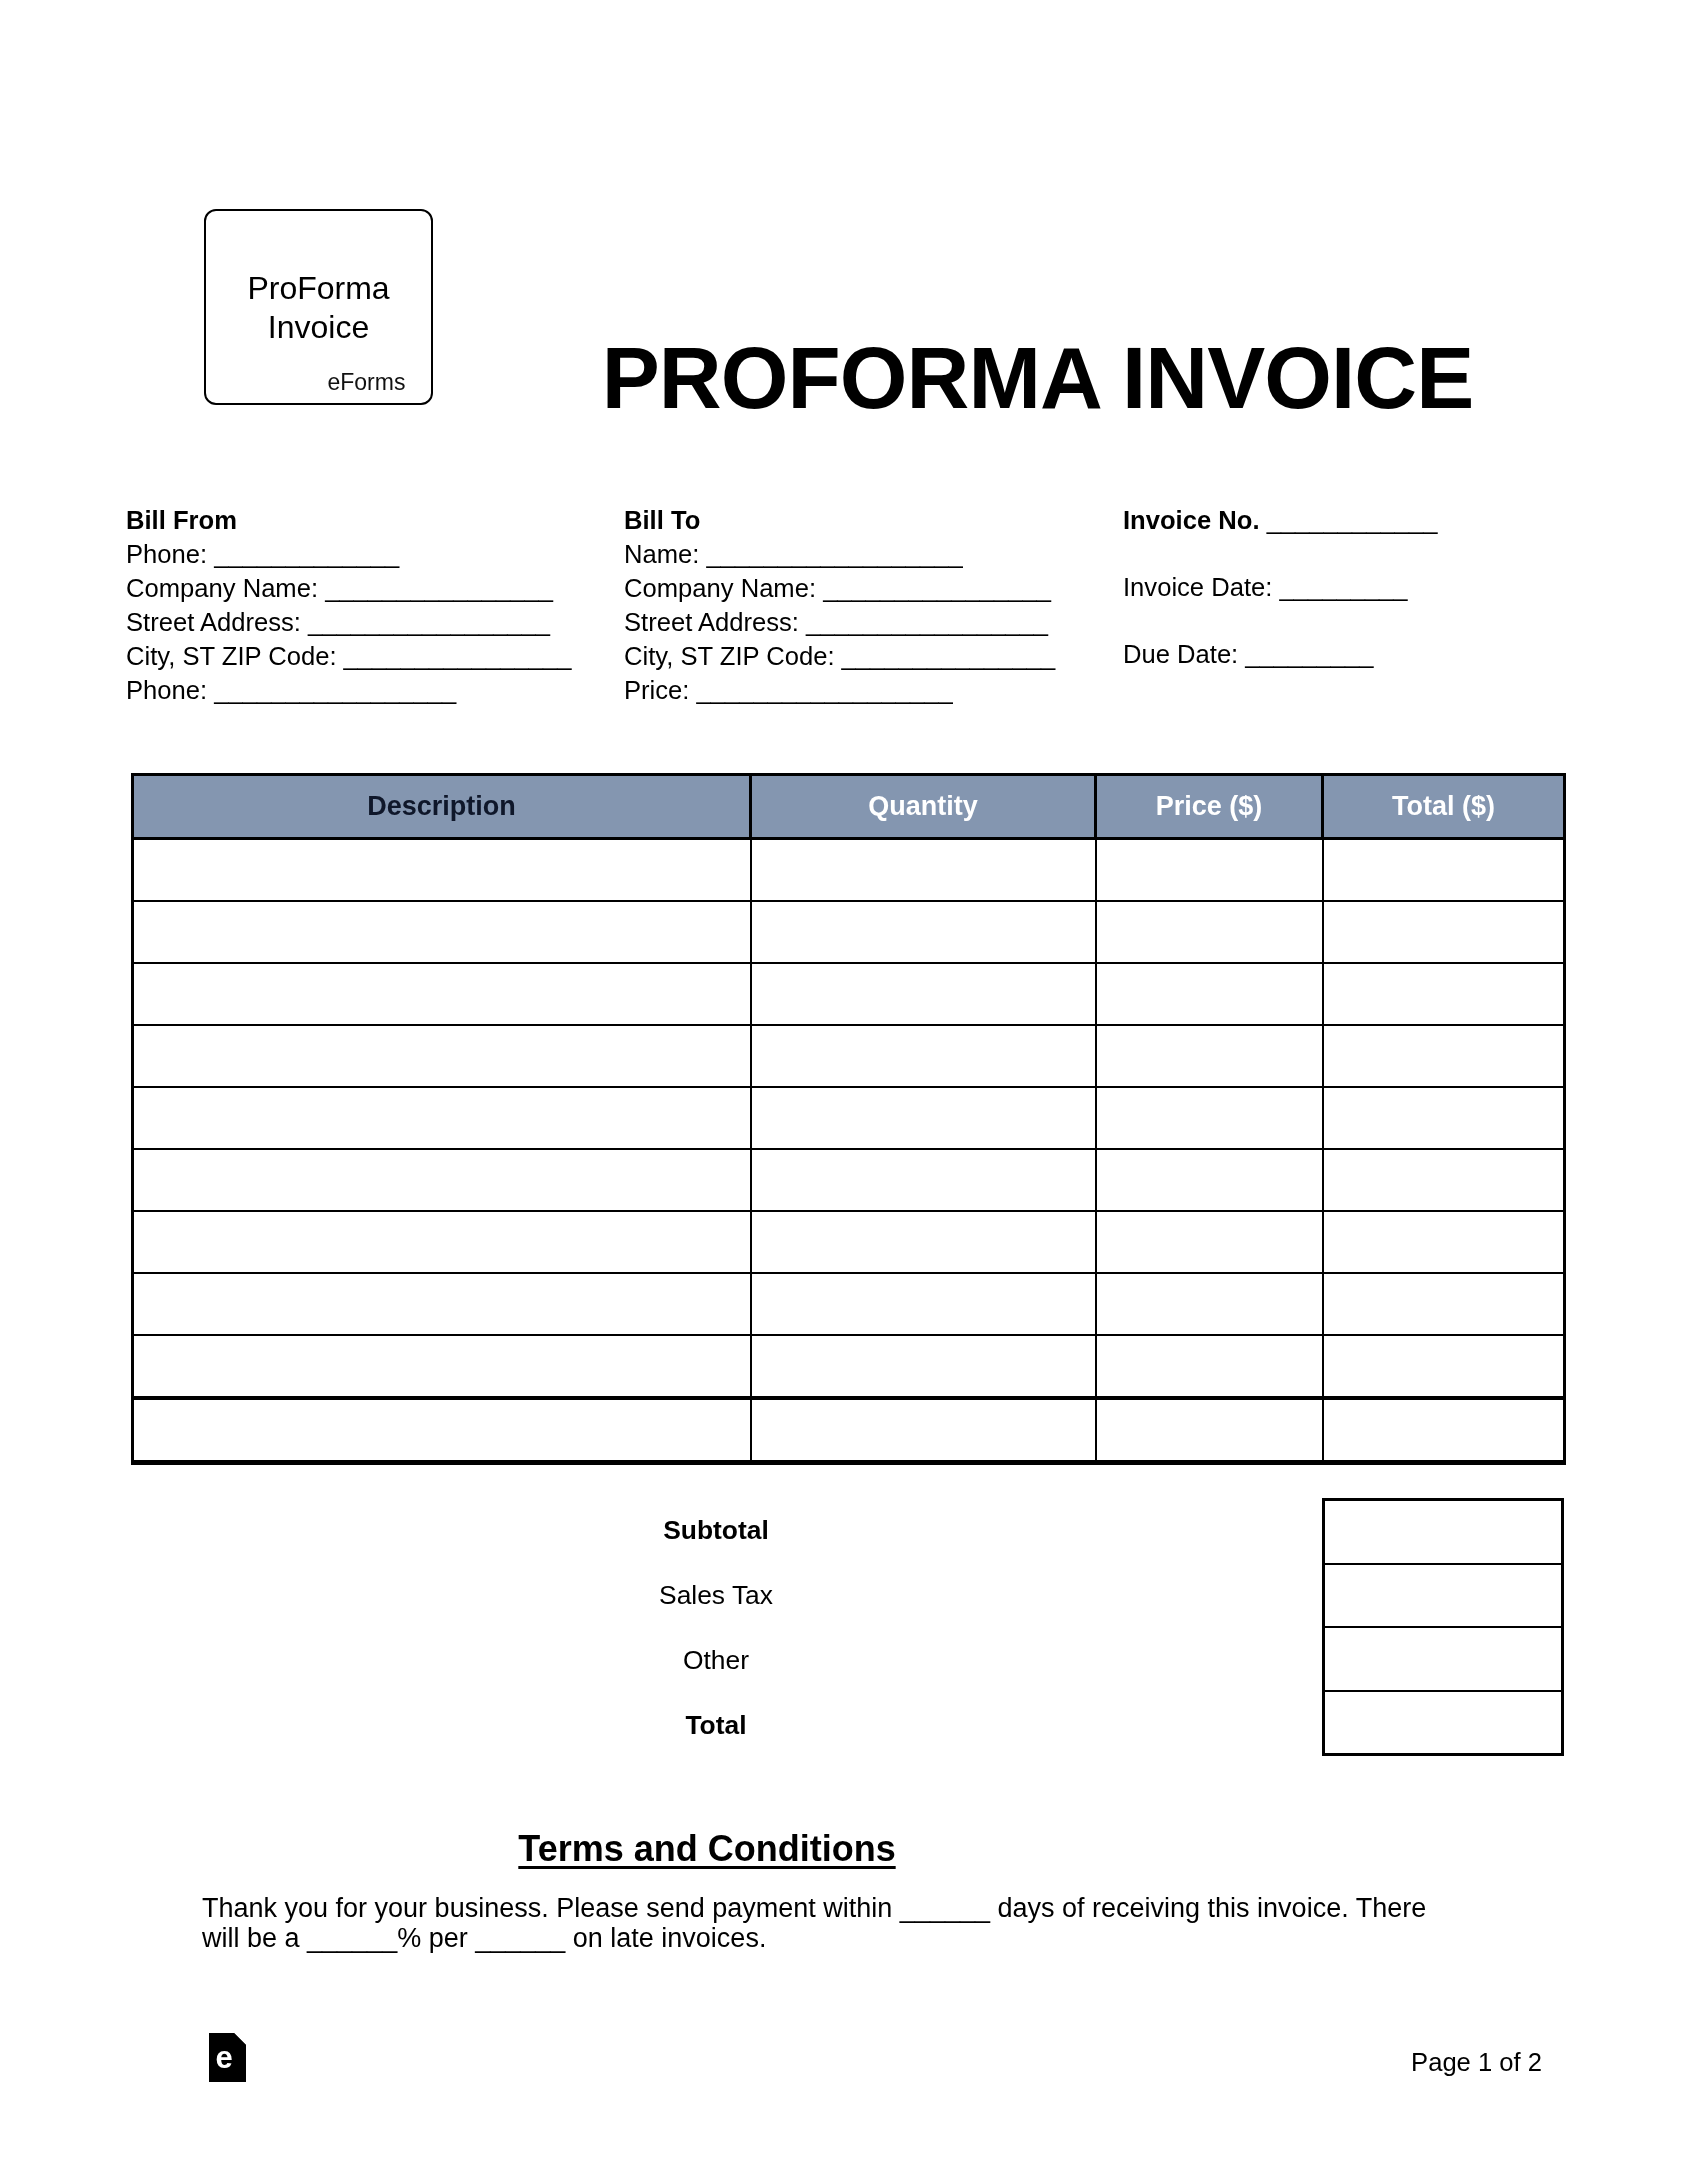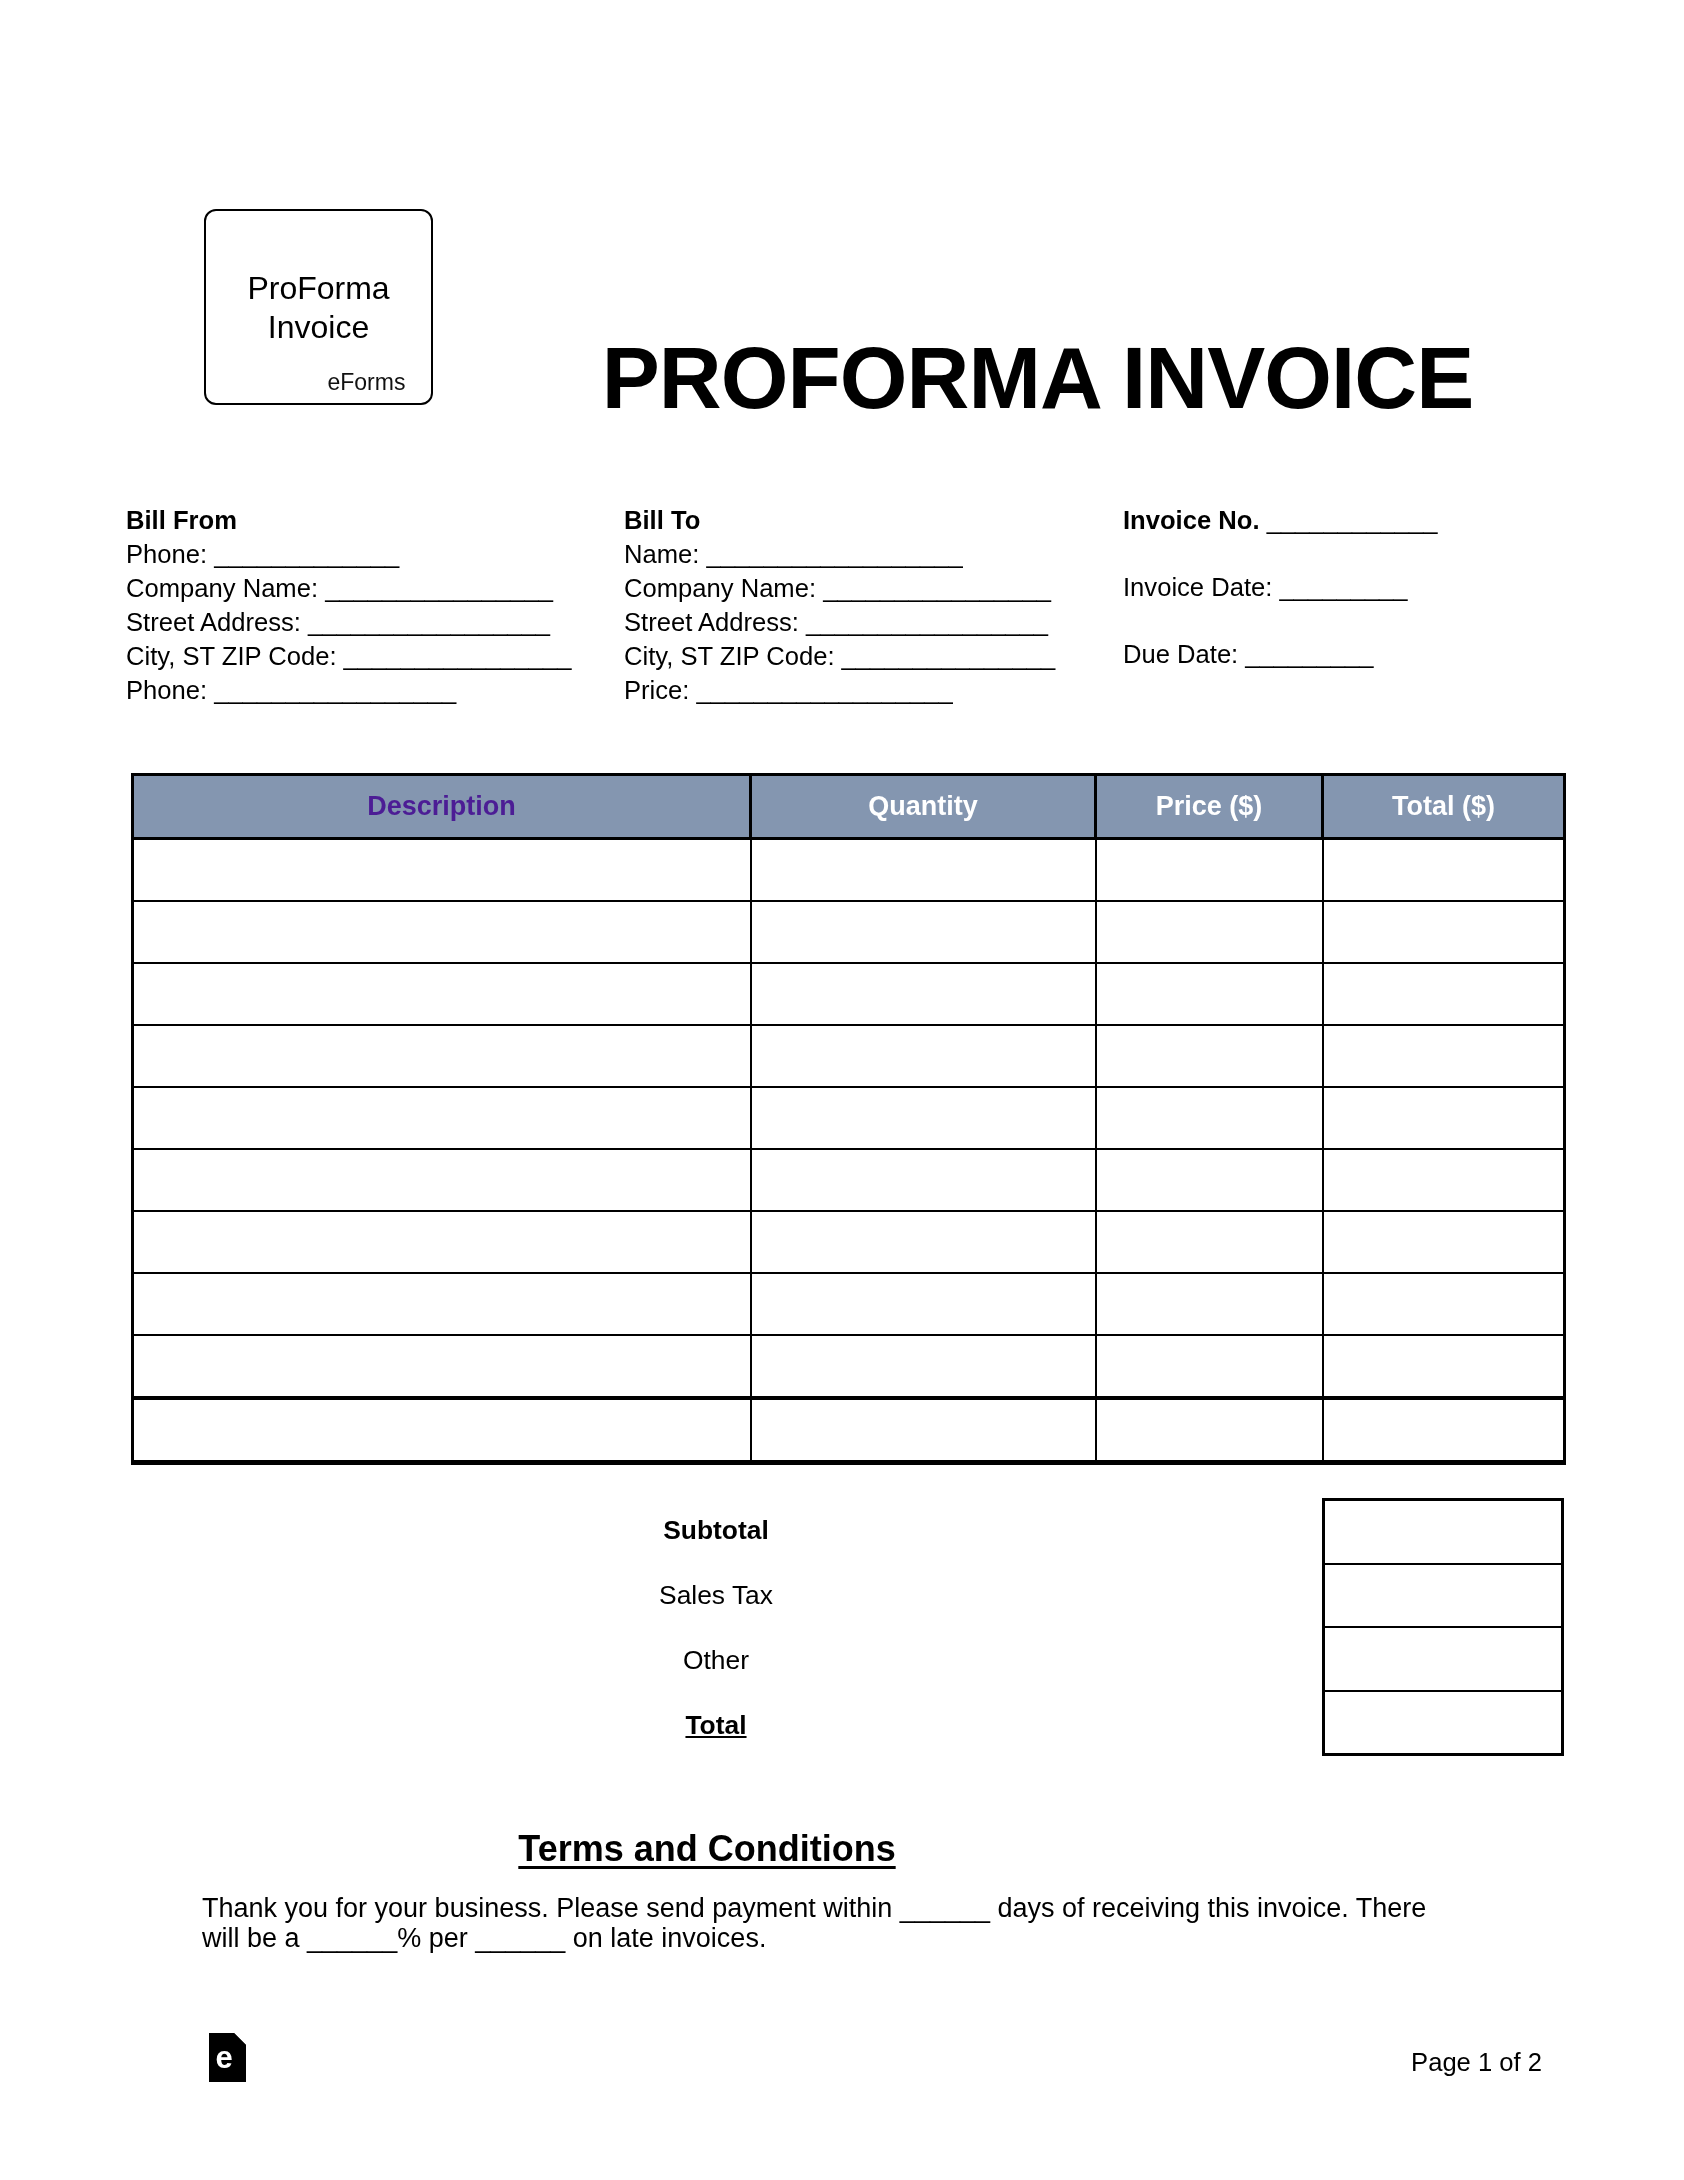--- a/index.html
+++ b/index.html
@@ -147,21 +147,21 @@
 
   <table class="items-table">
     <colgroup>
       <col style="width:618px">
         <col style="width:345px">
         <col style="width:227px">
         <col style="width:242px">
     </colgroup>
     <thead>
       <tr>
-        <th style="background: rgb(132, 150, 176); color: #4c1d95;">Description</th>
+        <th style="background: rgb(132, 150, 176); color: #0f172a;">Description</th>
         <th style="background: rgb(132, 150, 176); color: rgb(255, 255, 255);">Quantity</th>
         <th style="background: rgb(132, 150, 176); color: rgb(255, 255, 255);">Price ($)</th>
         <th style="background: rgb(132, 150, 176); color: rgb(255, 255, 255);">Total ($)</th>
       </tr>
     </thead>
     <tbody>
         <tr>
           <td></td>
           <td></td>
           <td></td>
@@ -220,21 +220,21 @@
           <td></td>
           <td></td>
           <td></td>
         </tr>
       </tbody>
   </table>
 
   <div class="summary-label bold" style="top:1498px;">Subtotal</div>
   <div class="summary-label" style="top:1563px;">Sales Tax</div>
   <div class="summary-label" style="top:1628px;">Other</div>
-  <div class="summary-label bold" style="top:1693px;text-decoration:underline;">Total</div>
+  <div class="summary-label bold" style="top:1693px;">Total</div>
 
   <div class="summary-boxes">
     <div class="summary-cell"></div>
     <div class="summary-cell"></div>
     <div class="summary-cell"></div>
     <div class="summary-cell"></div>
   </div>
 
   <div class="terms-heading">Terms and Conditions</div>
   <div class="terms-line terms-line-1">Thank you for your business. Please send payment within ______ days of receiving this invoice. There</div>

